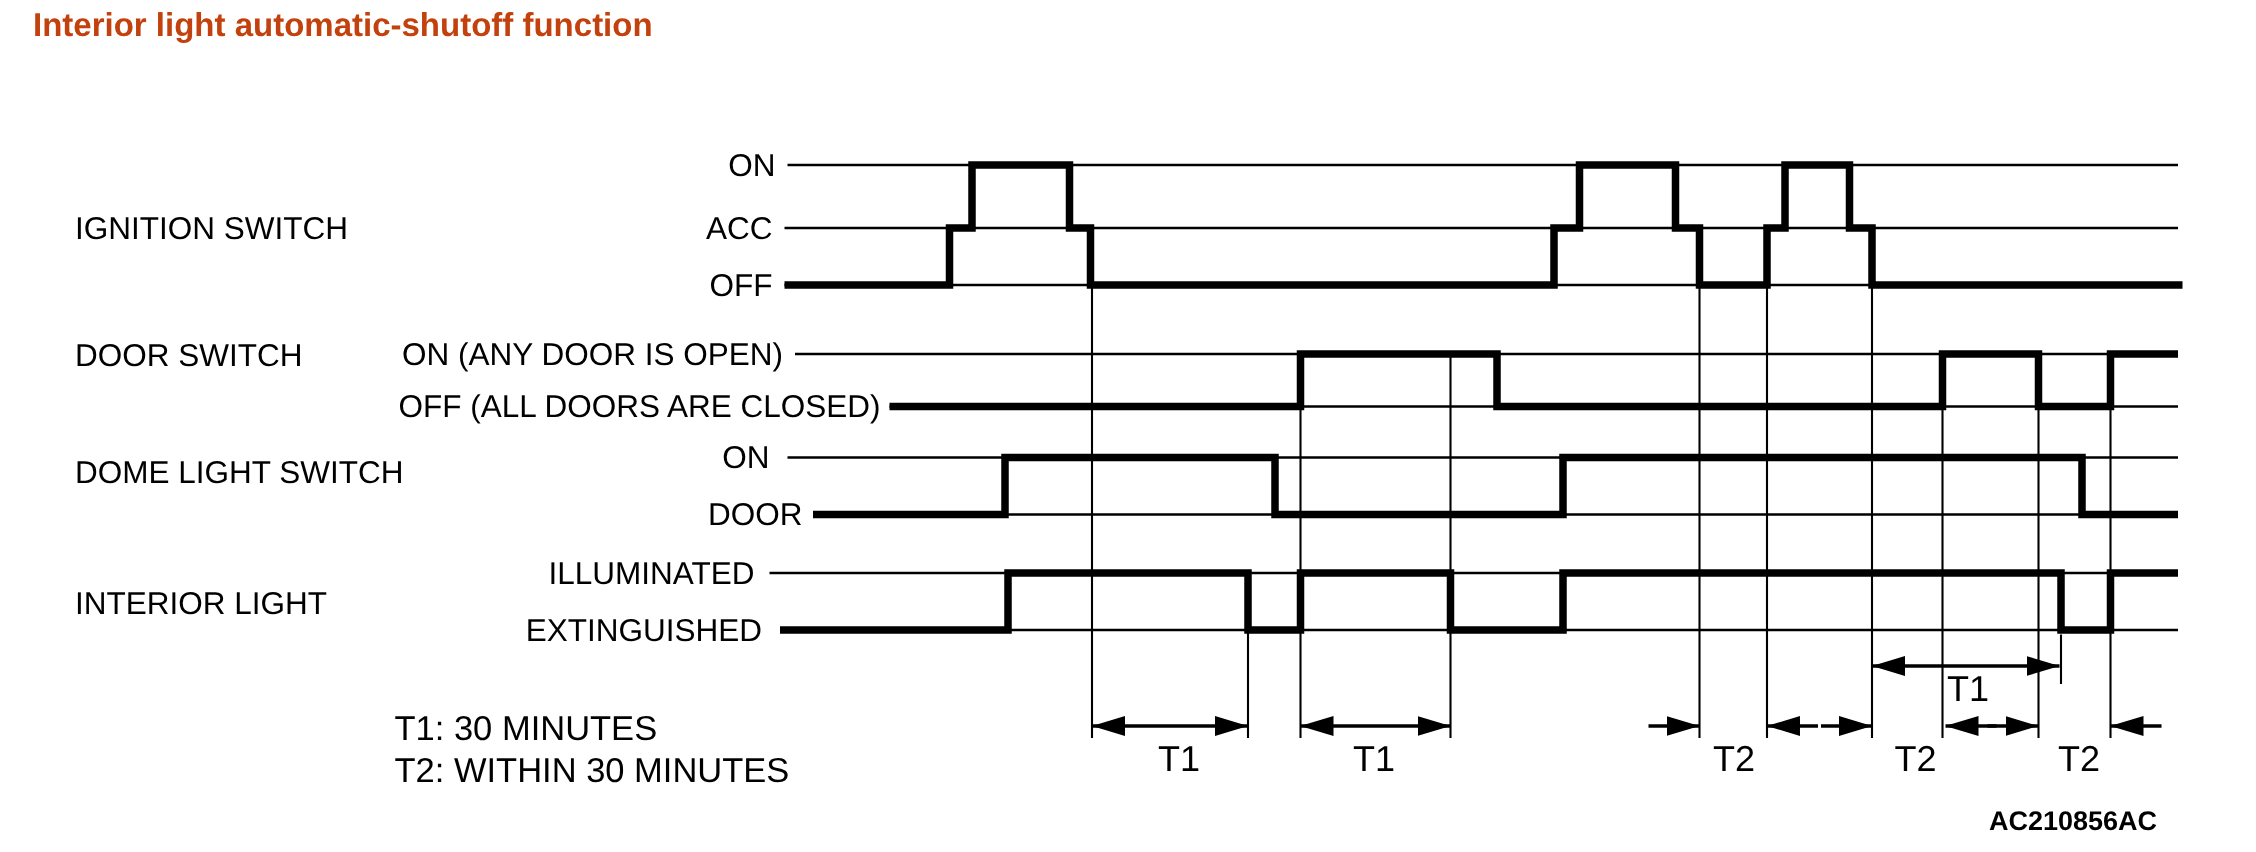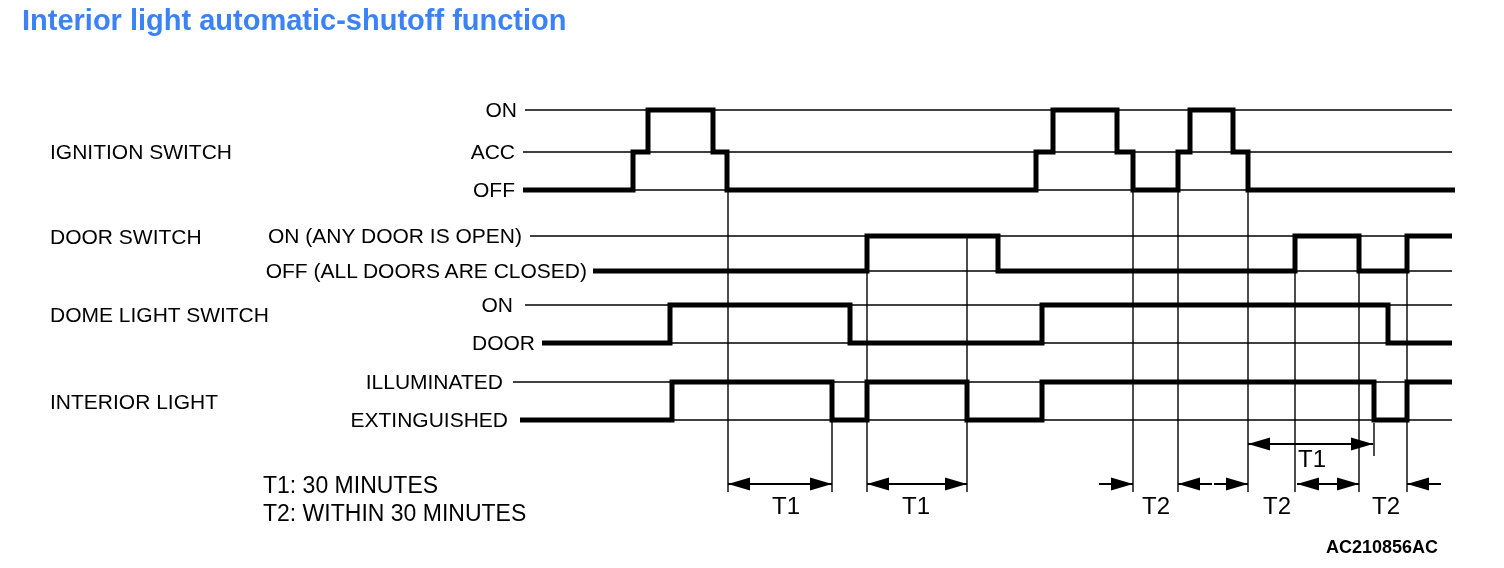--- a/index.html
+++ b/index.html
@@ -1,19 +1,19 @@
 <!DOCTYPE html>
 <html><head>
 <meta charset="utf-8">
 <style>
   html,body{margin:0;padding:0;}
   body{width:1504px;height:568px;background:#ffffff;position:relative;overflow:hidden;
        font-family:"Liberation Sans", sans-serif;}
-  #title{position:absolute;left:22px;top:4px;margin:0;font-size:29px;font-weight:700;
-         color:#3b82f6;white-space:nowrap;letter-spacing:0px;}
+  #title{position:absolute;left:22px;top:4px;margin:0;font-size:22px;font-weight:700;
+         color:#c2410c;white-space:nowrap;letter-spacing:0px;}
   svg{position:absolute;left:0;top:0;}
   text{fill:#000;font-family:"Liberation Sans", sans-serif;}
   .row-label{font-size:21px;}
   .level-label{font-size:21px;}
   .dim-label{font-size:24px;}
   .legend{font-size:23px;}
   .code{font-size:18px;font-weight:700;}
   .thin{stroke:#000;stroke-width:1.6;}
   .ref{stroke:#000;stroke-width:1.4;}
   .trace{stroke:#000;stroke-width:5;fill:none;}

